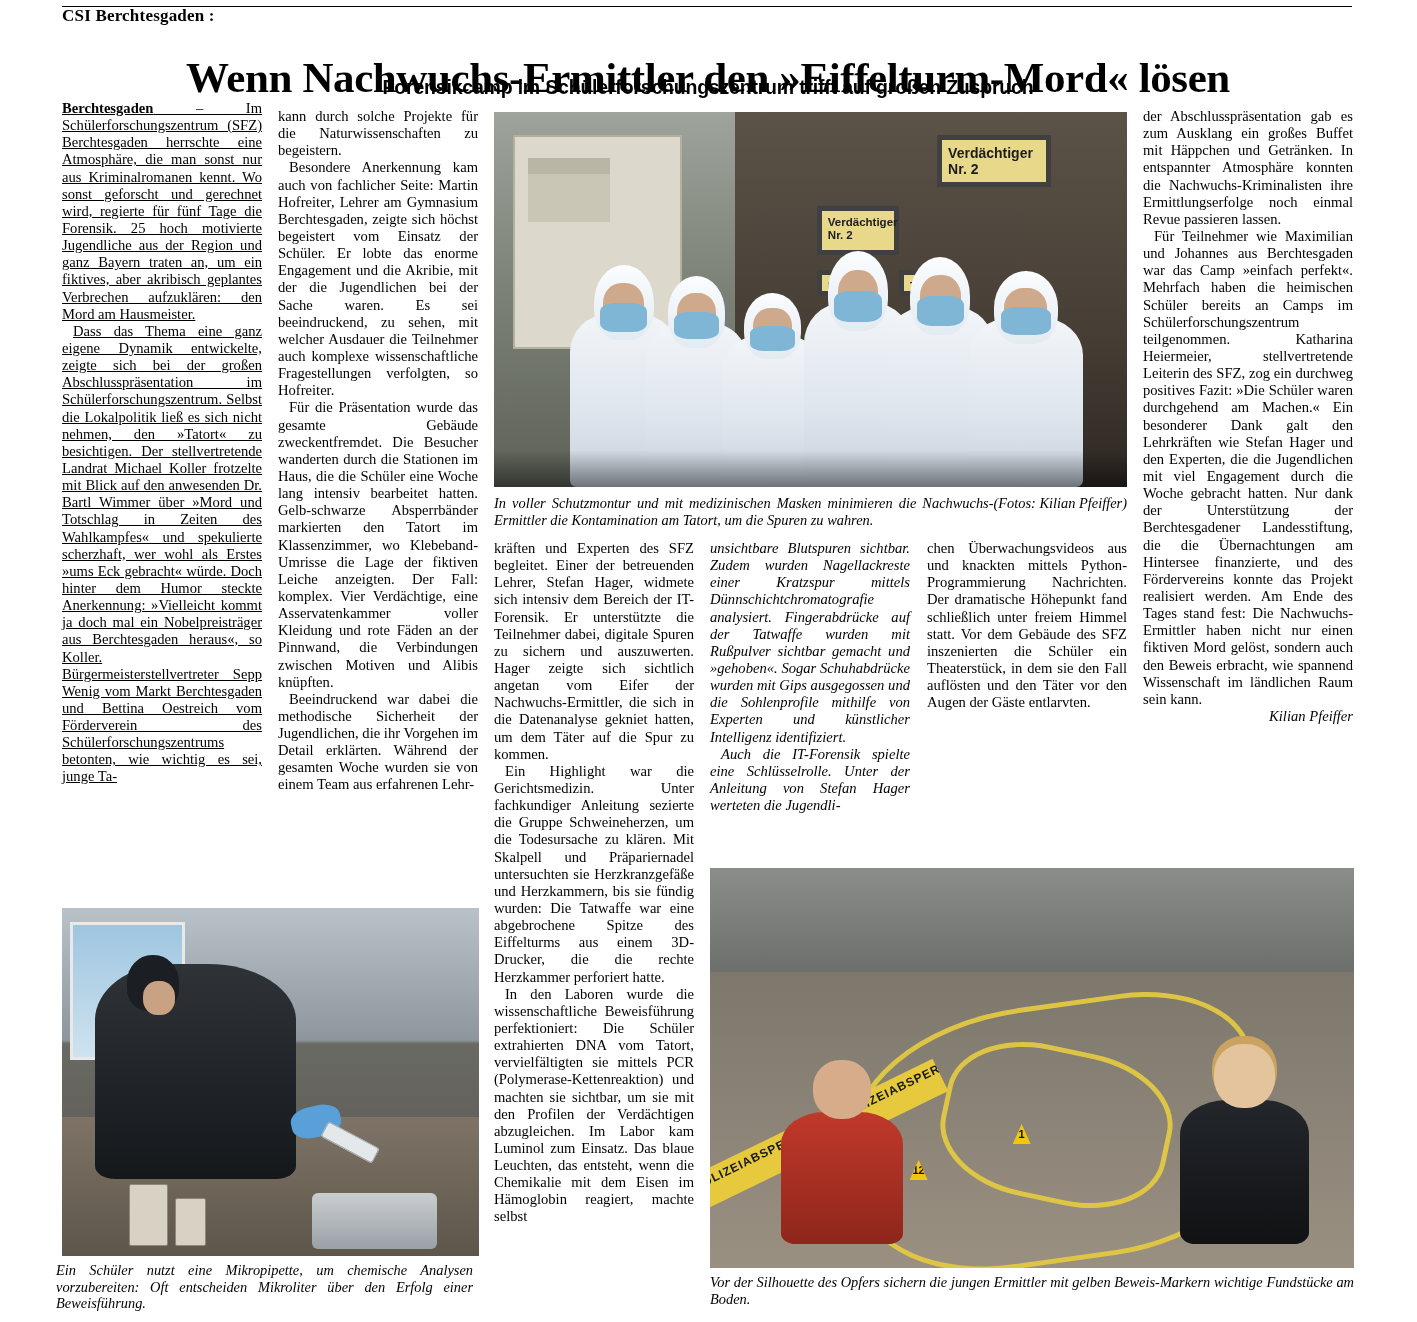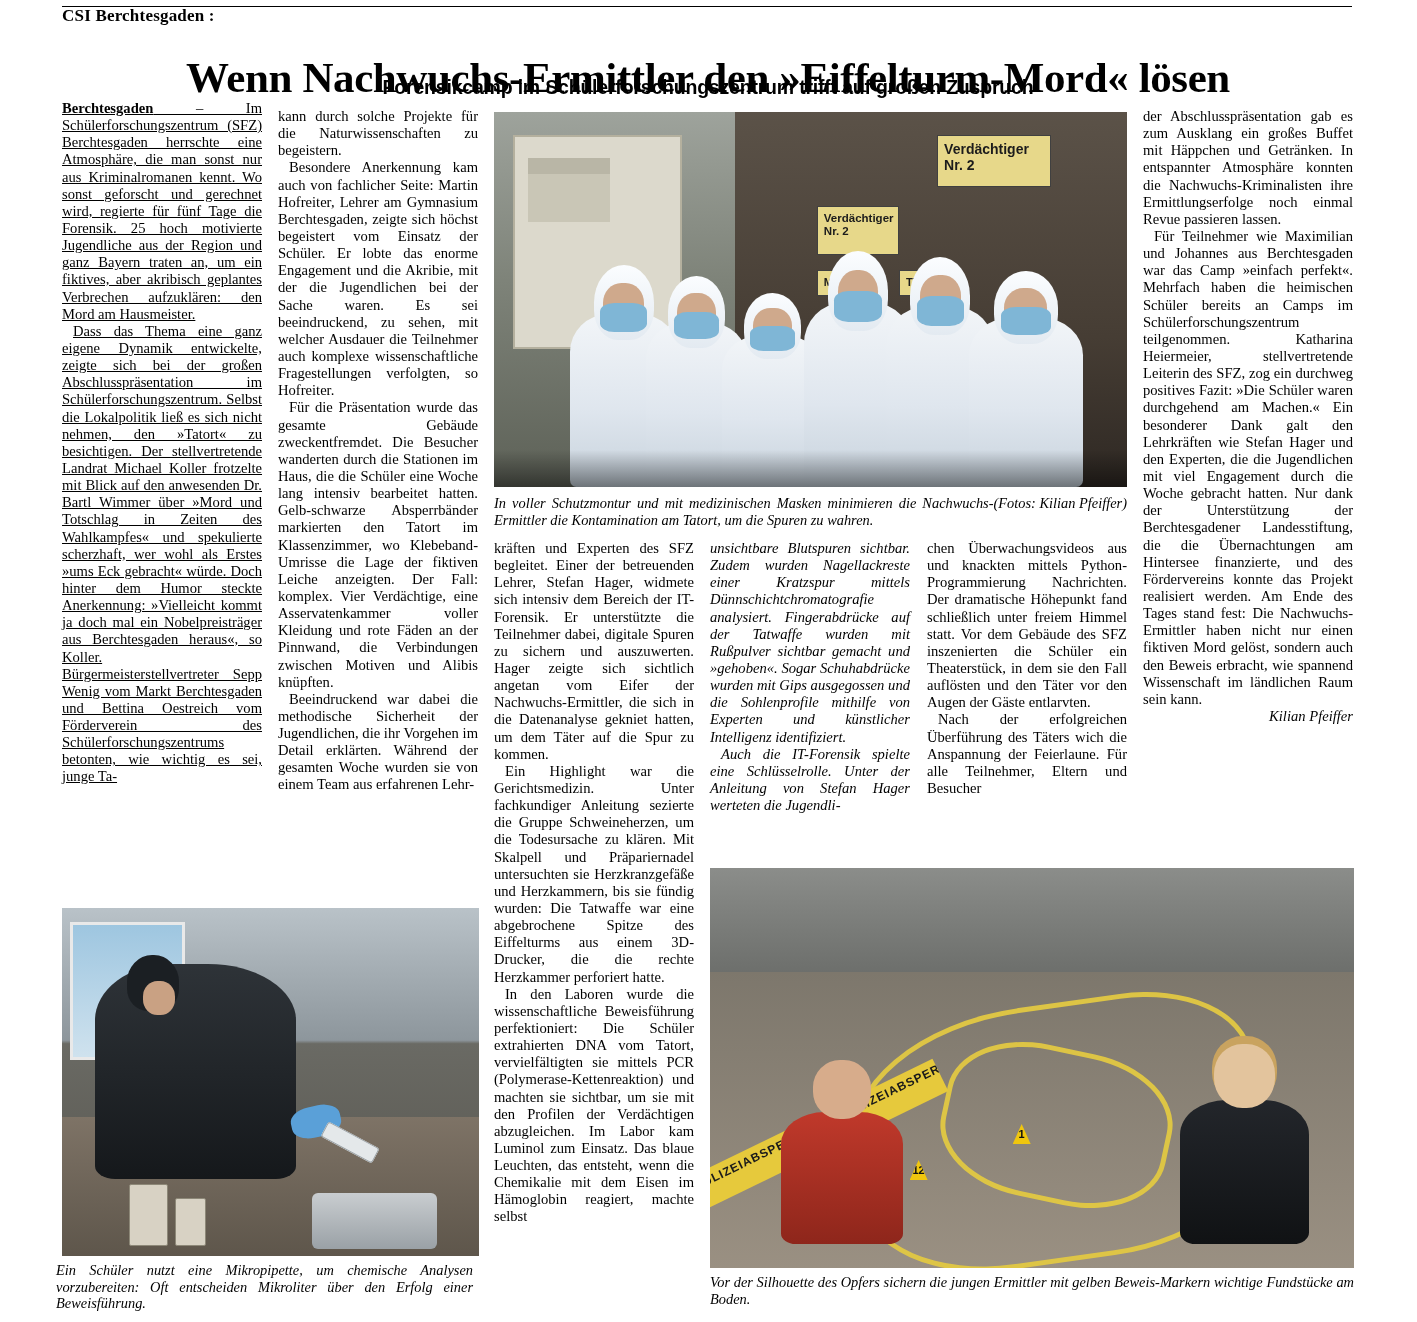--- a/index.html
+++ b/index.html
@@ -133,21 +133,21 @@
   
   .gp-bg { position:absolute; inset:0; background:#6e5f4e; }
   .gp-wallL { position:absolute; left:0; top:0; width:40%; height:100%;
     background: linear-gradient(180deg,#9ea39c 0%, #7e8379 45%, #5d6157 100%); }
   .gp-wallR { position:absolute; right:0; top:0; width:62%; height:100%;
     background: linear-gradient(180deg,#5b5248 0%, #463d34 60%, #2e2823 100%); }
   .gp-board { position:absolute; left:3%; top:6%; width:26%; height:56%;
     background:#dcd9cc; border:2px solid #b4b09e; }
   .gp-board:after { content:""; position:absolute; left:8%; top:10%; width:50%; height:8%;
     background:#b9b6a6; box-shadow:0 16px 0 #c9c6b6, 0 32px 0 #c9c6b6, 0 48px 0 #c9c6b6; }
-  .gp-sign { position:absolute; background:#e7d88a; border:1px solid #404040;
+  .gp-sign { position:absolute; background:#e7d88a; border:5px solid #404040;
     font-family:"Liberation Sans", sans-serif; font-weight:bold; color:#1c1c1c;
     font-size:13px; line-height:1.15; padding:5px 6px; box-sizing:border-box; }
   #gp-sign1 { left:51%; top:25%; width:13%; height:13%; font-size:11.5px; }
   #gp-sign2 { left:70%; top:6%; width:18%; height:14%; font-size:14px; }
   #gp-sign3 { left:51%; top:42%; width:9%; height:7%; font-size:11px; }
   #gp-sign4 { left:64%; top:42%; width:7%; height:7%; font-size:11px; }
   .gp-people { position:absolute; left:0; bottom:0; width:100%; height:74%; }
   .gp-person { position:absolute; bottom:0; }
   .gp-suit { position:absolute; bottom:0; width:100%; height:78%;
     background: linear-gradient(180deg,#f2f5f8 0%, #dfe6ee 55%, #c7d2dc 100%);
@@ -243,21 +243,20 @@
     <p>In den Laboren wurde die wissenschaftliche Beweisführung perfektioniert: Die Schüler extrahierten DNA vom Tatort, vervielfältigten sie mittels PCR (Polymerase-Kettenreaktion) und machten sie sichtbar, um sie mit den Profilen der Verdächtigen abzugleichen. Im Labor kam Luminol zum Einsatz. Das blaue Leuchten, das entsteht, wenn die Chemikalie mit dem Eisen im Hämoglobin reagiert, machte selbst</p>
   </div>
 
   <div class="col" id="col4">
     <p class="first noind">unsichtbare Blutspuren sichtbar. Zudem wurden Nagellackreste einer Kratzspur mittels Dünnschichtchromatografie analysiert. Fingerabdrücke auf der Tatwaffe wurden mit Rußpulver sichtbar gemacht und »gehoben«. Sogar Schuhabdrücke wurden mit Gips ausgegossen und die Sohlenprofile mithilfe von Experten und künstlicher Intelligenz identifiziert.</p>
     <p>Auch die IT-Forensik spielte eine Schlüsselrolle. Unter der Anleitung von Stefan Hager werteten die Jugendli-</p>
   </div>
 
   <div class="col" id="col5">
     <p class="first noind">chen Überwachungsvideos aus und knackten mittels Python-Programmierung Nachrichten. Der dramatische Höhepunkt fand schließlich unter freiem Himmel statt. Vor dem Gebäude des SFZ inszenierten die Schüler ein Theaterstück, in dem sie den Fall auflösten und den Täter vor den Augen der Gäste entlarvten.</p>
-    <p>Nach der erfolgreichen Überführung des Täters wich die Anspannung der Feierlaune. Für alle Teilnehmer, Eltern und Besucher</p>
   </div>
 
   <div class="col" id="col6">
     <p class="first noind">der Abschlusspräsentation gab es zum Ausklang ein großes Buffet mit Häppchen und Getränken. In entspannter Atmosphäre konnten die Nachwuchs-Kriminalisten ihre Ermittlungserfolge noch einmal Revue passieren lassen.</p>
     <p>Für Teilnehmer wie Maximilian und Johannes aus Berchtesgaden war das Camp »einfach perfekt«. Mehrfach haben die heimischen Schüler bereits an Camps im Schülerforschungszentrum teilgenommen. Katharina Heiermeier, stellvertretende Leiterin des SFZ, zog ein durchweg positives Fazit: »Die Schüler waren durchgehend am Machen.« Ein besonderer Dank galt den Lehrkräften wie Stefan Hager und den Experten, die die Jugendlichen mit viel Engagement durch die Woche gebracht hatten. Nur dank der Unterstützung der Berchtesgadener Landesstiftung, die die Übernachtungen am Hintersee finanzierte, und des Fördervereins konnte das Projekt realisiert werden. Am Ende des Tages stand fest: Die Nachwuchs-Ermittler haben nicht nur einen fiktiven Mord gelöst, sondern auch den Beweis erbracht, wie spannend Wissenschaft im ländlichen Raum sein kann.</p>
     <p class="sig">Kilian Pfeiffer</p>
   </div>
 
   <div class="photo" id="photo-group">
     <div class="gp-bg"></div>

